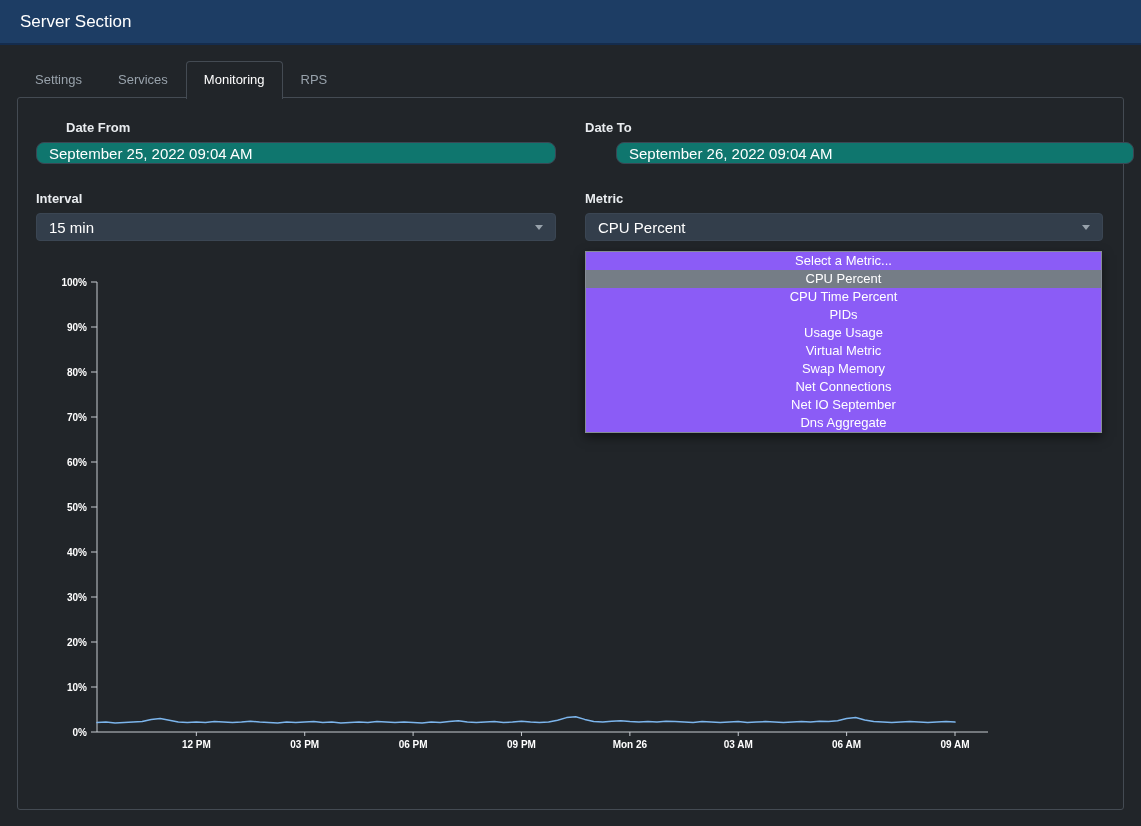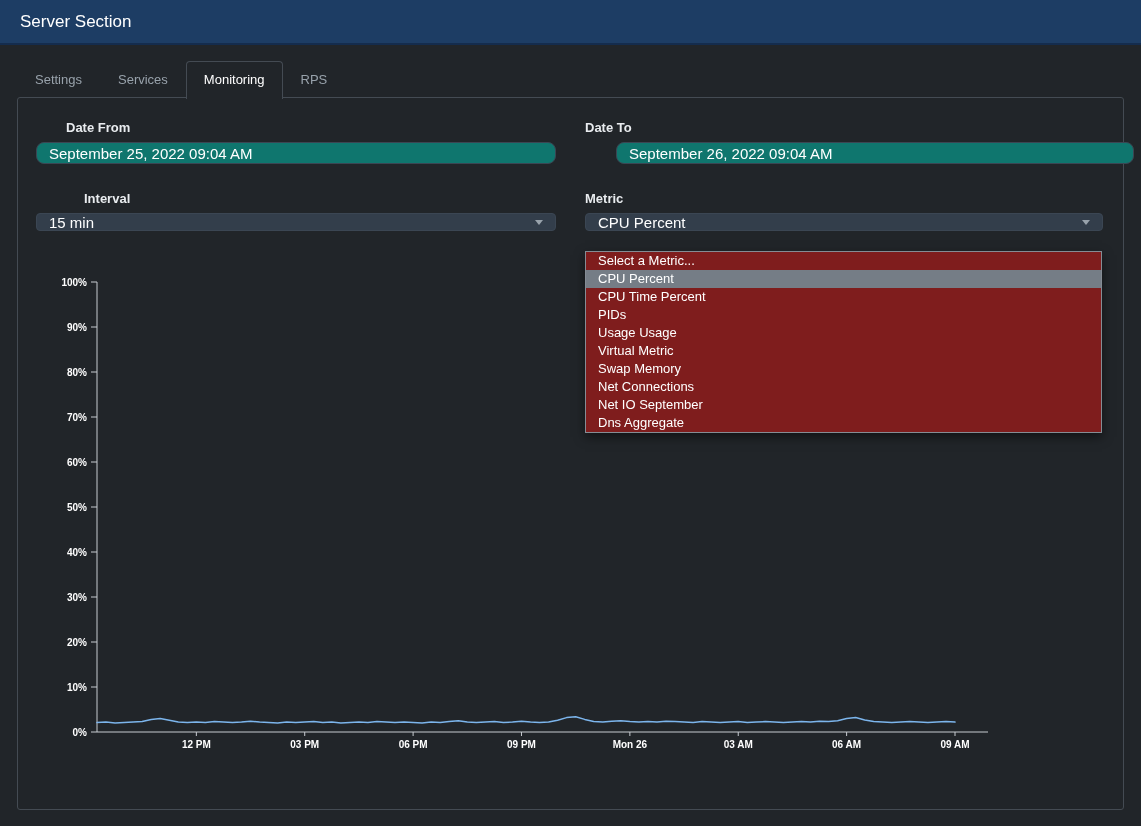--- a/index.html
+++ b/index.html
@@ -43,36 +43,37 @@
     font-size: 13px; font-weight: bold; color: #e9ecef;
   }
   .text-input {
     position: absolute; z-index: 2; height: 22px;
     background: #0f766e; border: 1px solid #3b4653; border-radius: 8px;
     color: #ffffff; font-size: 15px; padding: 0 12px;
     font-family: "Liberation Sans", sans-serif;
     outline: none;
   }
   .select {
-    position: absolute; z-index: 2; height: 18px;
+    position: absolute; z-index: 2; height: 28px;
     background: #333e4b; border: 1px solid #3b4653; border-radius: 4px;
     color: #ffffff; font-size: 15px;
     display: flex; align-items: center; justify-content: space-between;
     padding: 0 12px; cursor: pointer;
   }
   .caret {
     width: 0; height: 0;
     border-left: 4px solid transparent; border-right: 4px solid transparent;
     border-top: 5px solid #98a2ab;
   }
 
   .dropdown {
     position: absolute; left: 585px; top: 251px; width: 517px; z-index: 10;
-    background: #7f1d1d; border: 1px solid #858c94;
+    background: #8b5cf6; border: 1px solid #858c94;
     box-shadow: 0 4px 10px rgba(0,0,0,0.5);
+    text-align: center;
   }
   .dd-option {
     height: 18px; line-height: 16px; padding: 1px 12px;
     font-size: 13px; color: #ffffff; cursor: pointer;
     white-space: nowrap; overflow: hidden;
   }
   .dd-option.selected { background: #757d86; }
 
   .chart-wrap { position: absolute; left: 58px; top: 274px; z-index: 2; }
   svg text { font-family: "Liberation Sans", sans-serif; }
@@ -92,21 +93,21 @@
   </div>
 
 <div class="panel"></div>
 
 <div class="field-label" style="left:36px; top:120px;padding-left:30px;">Date From</div>
 <input class="text-input" style="left: 36px; top: 142px; width: 520px;" value="September 25, 2022 09:04 AM">
 
 <div class="field-label" style="left:585px; top:120px;">Date To</div>
 <input class="text-input" style="left: 580px; top: 142px; width: 518px; margin-left: 36px;" value="September 26, 2022 09:04 AM">
 
-<div class="field-label" style="left:36px; top:191px;margin-left:48px;">Interval</div>
+<div class="field-label" style="left:36px; top:191px;">Interval</div>
 <div class="select" style="left:36px; top:213px; width:520px;">
   <span>15 min</span>
   <span class="caret"></span>
 </div>
 
 <div class="field-label" style="left:585px; top:191px;">Metric</div>
 <div class="select" style="left:585px; top:213px; width:518px;">
   <span>CPU Percent</span>
   <span class="caret"></span>
 </div>

